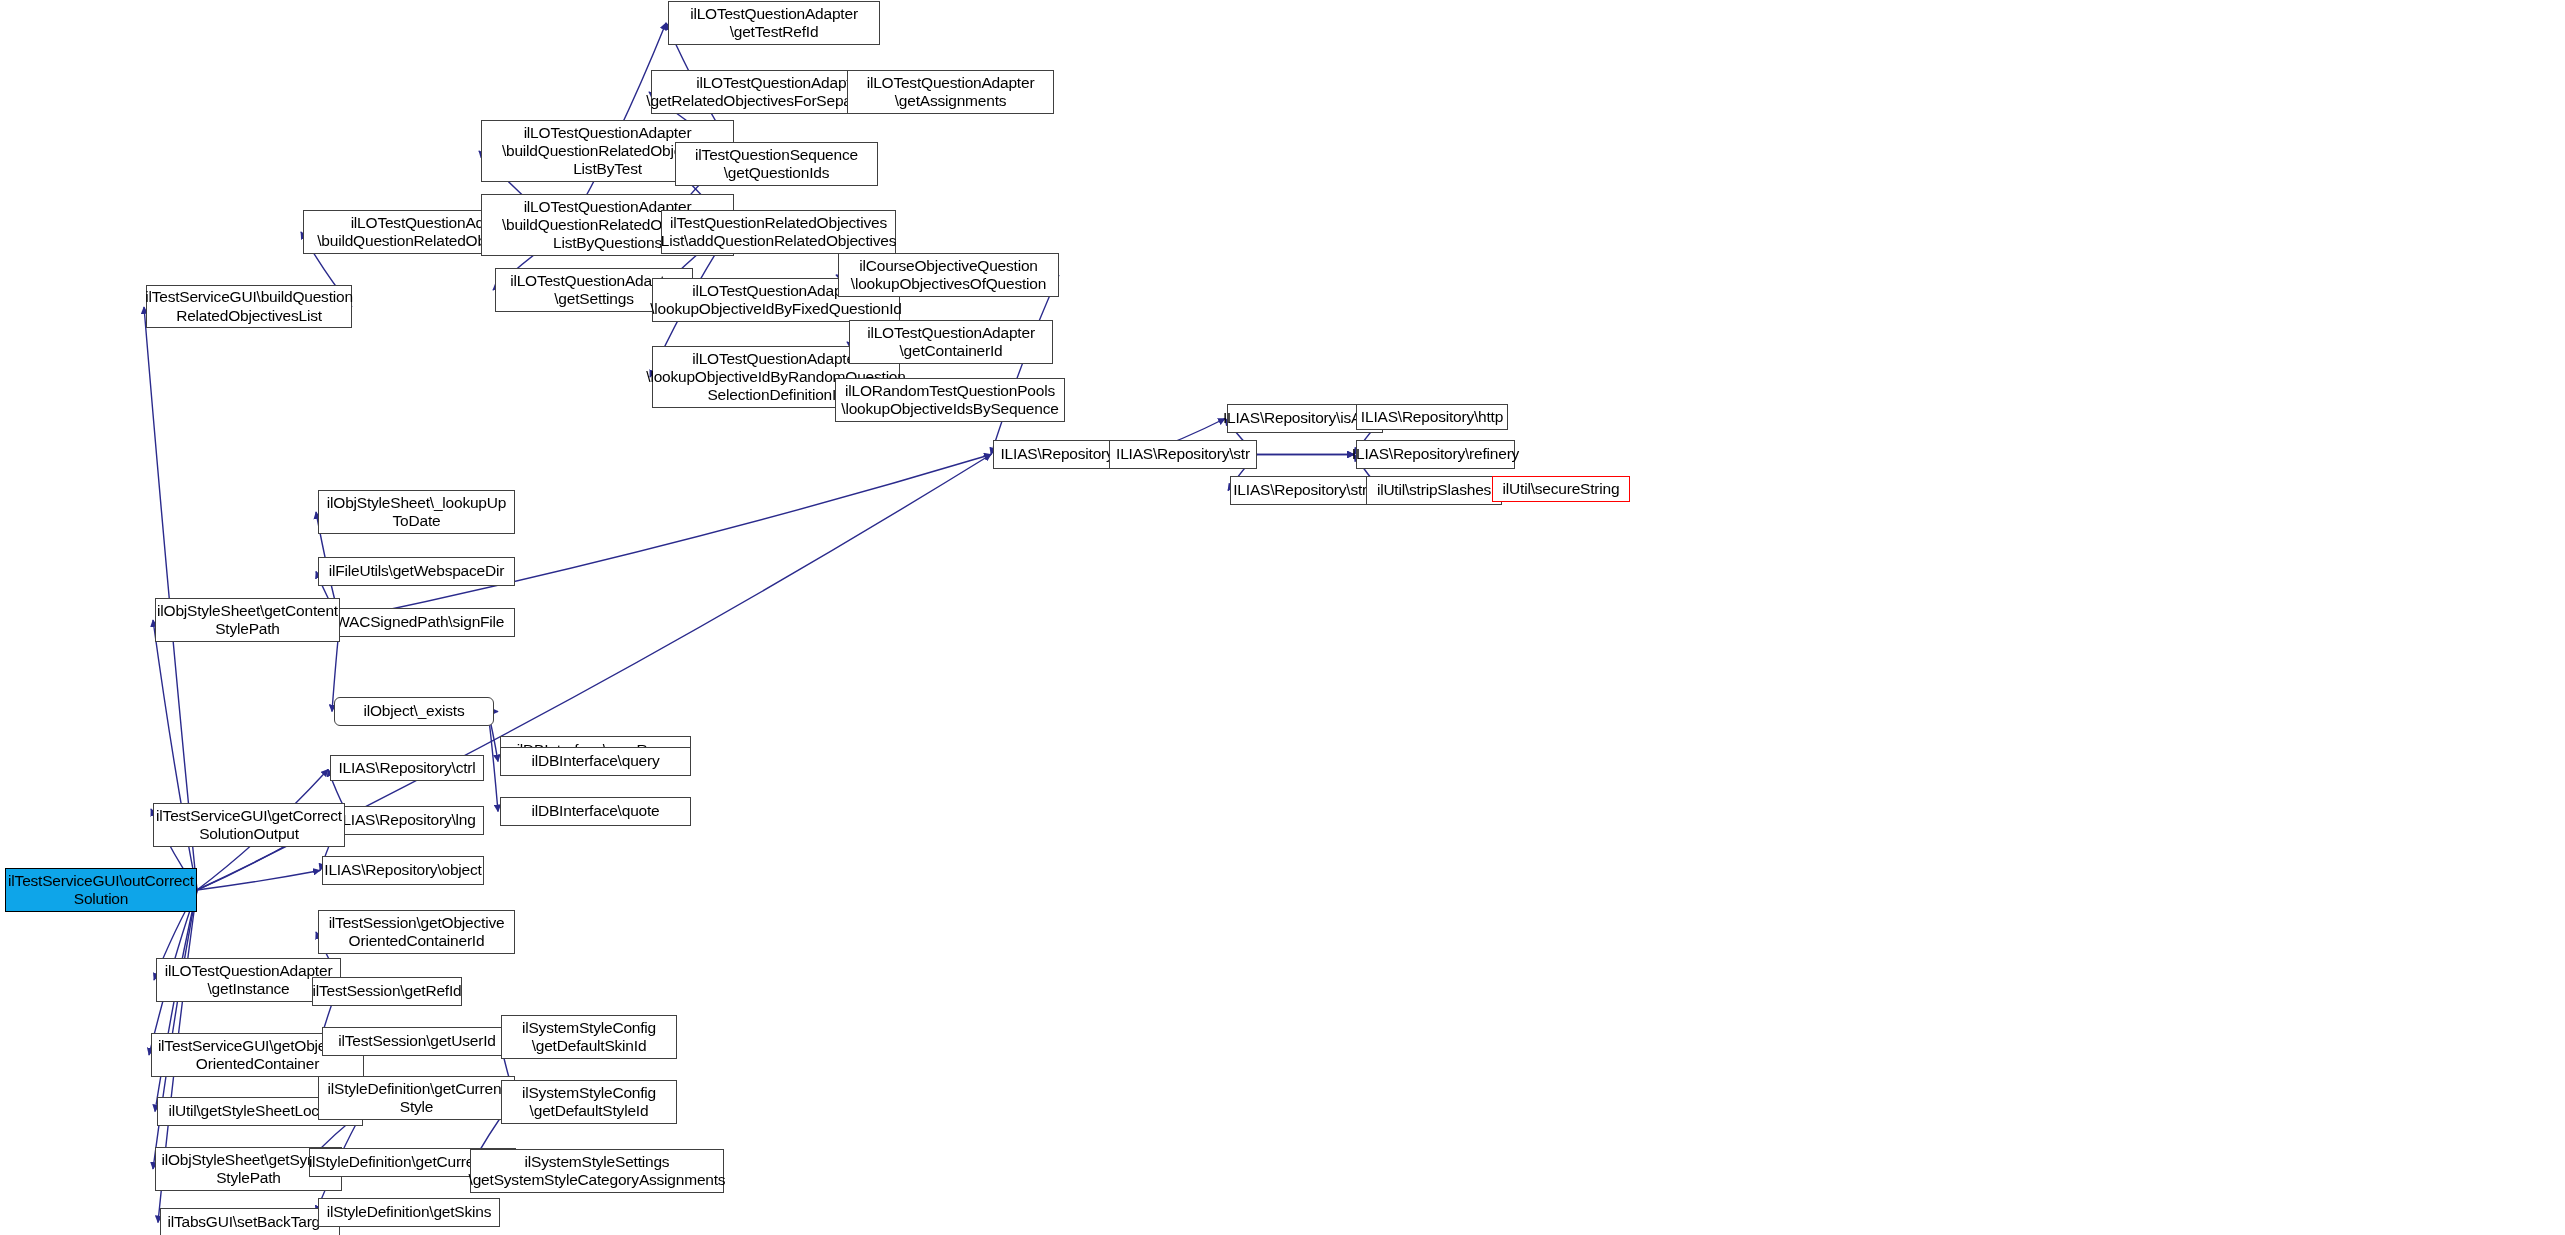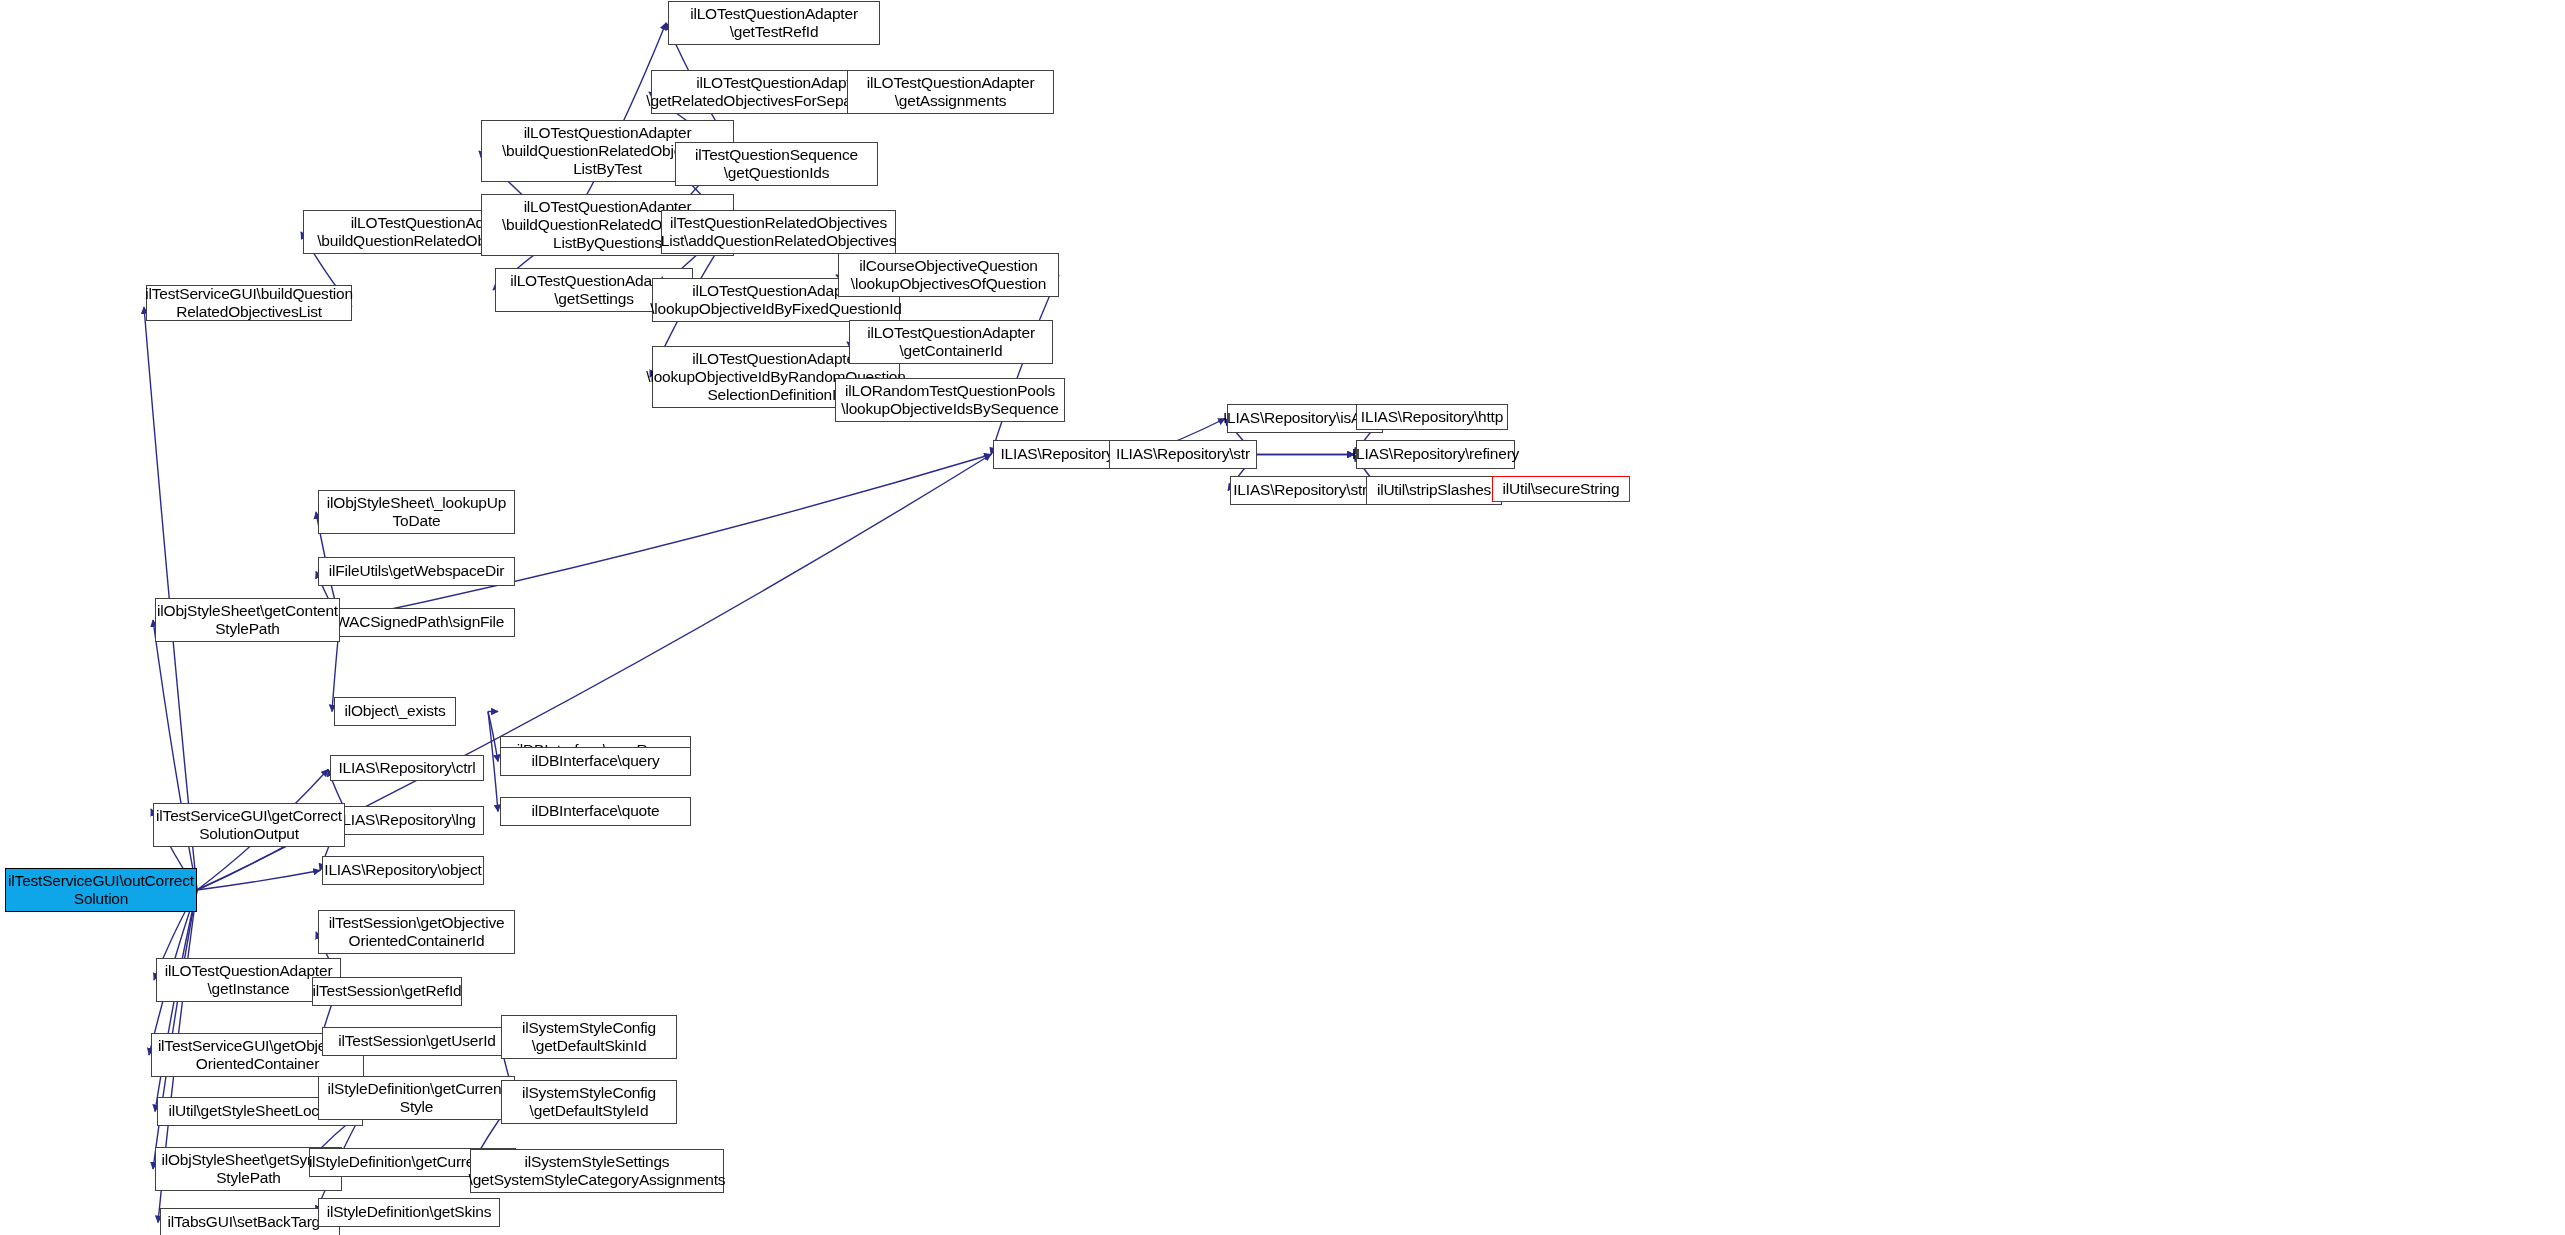--- a/index.html
+++ b/index.html
@@ -119,21 +119,21 @@
         <path d="M 1383 418.5 Q 1368.5 418.5 1354 418.5" fill="none" stroke="#2a2a8c" stroke-width="1.4" marker-end="url(#arrow)"></path>
         <path d="M 1383 418.5 Q 1368.5 433.26 1354 454.5" fill="none" stroke="#2a2a8c" stroke-width="1.4" marker-end="url(#arrow)"></path>
         <path d="M 1382 490.5 Q 1373 490.5 1364 490.5" fill="none" stroke="#2a2a8c" stroke-width="1.4" marker-end="url(#arrow)"></path>
         <path d="M 1382 490.5 Q 1368 475.74 1354 454.5" fill="none" stroke="#2a2a8c" stroke-width="1.4" marker-end="url(#arrow)"></path>
         <path d="M 1502 490.5 Q 1496 490.5 1490 490.5" fill="none" stroke="#2a2a8c" stroke-width="1.4" marker-end="url(#arrow)"></path>
       </g>
   </svg>
   <div id="nodes-layer">
       <div class="node root" style="left: 5px; top: 868px; width: 192px; height: 44px; background: #0ea5e9;">ilTestServiceGUI\outCorrect
 Solution</div>
-      <div class="node" style="left: 146px; top: 285px; width: 206px; height: 36px;">ilTestServiceGUI\buildQuestion
+      <div class="node" style="left: 146px; top: 285px; width: 206px; height: 43px;">ilTestServiceGUI\buildQuestion
 RelatedObjectivesList</div>
       <div class="node" style="left: 303px; top: 210px; width: 263px; height: 44px;">ilLOTestQuestionAdapter
 \buildQuestionRelatedObjectiveList</div>
       <div class="node" style="left: 481px; top: 120px; width: 253px; height: 62px;">ilLOTestQuestionAdapter
 \buildQuestionRelatedObjective
 ListByTest</div>
       <div class="node" style="left: 481px; top: 194px; width: 253px; height: 62px;">ilLOTestQuestionAdapter
 \buildQuestionRelatedObjective
 ListByQuestions</div>
       <div class="node" style="left: 495px; top: 268px; width: 198px; height: 44px;">ilLOTestQuestionAdapter
@@ -166,21 +166,21 @@
       <div class="node" style="left: 1356px; top: 440px; width: 159px; height: 29px;">ILIAS\Repository\refinery</div>
       <div class="node" style="left: 1230px; top: 476px; width: 152px; height: 29px;">ILIAS\Repository\strip</div>
       <div class="node" style="left: 1366px; top: 476px; width: 136px; height: 29px;">ilUtil\stripSlashes</div>
       <div class="node highlight" style="left: 1492px; top: 476px; width: 138px; height: 19px; border-color: rgb(255, 0, 0);">ilUtil\secureString</div>
       <div class="node" style="left: 318px; top: 490px; width: 197px; height: 44px;">ilObjStyleSheet\_lookupUp
 ToDate</div>
       <div class="node" style="left: 318px; top: 557px; width: 197px; height: 29px;">ilFileUtils\getWebspaceDir</div>
       <div class="node" style="left: 318px; top: 608px; width: 197px; height: 29px;">ilWACSignedPath\signFile</div>
       <div class="node" style="left: 155px; top: 598px; width: 185px; height: 44px;">ilObjStyleSheet\getContent
 StylePath</div>
-      <div class="node" style="left: 334px; top: 697px; width: 122px; height: 29px;">ilObject\_exists</div>
+      <div class="node" style="left: 334px; top: 697px; width: 160px; height: 29px; border-radius: 6px;">ilObject\_exists</div>
       <div class="node" style="left: 500px; top: 736px; width: 191px; height: 29px;">ilDBInterface\numRows</div>
       <div class="node" style="left: 500px; top: 747px; width: 191px; height: 29px;">ilDBInterface\query</div>
       <div class="node" style="left: 500px; top: 797px; width: 191px; height: 29px;">ilDBInterface\quote</div>
       <div class="node" style="left: 330px; top: 755px; width: 154px; height: 15px;">ILIAS\Repository\ctrl</div>
       <div class="node" style="left: 330px; top: 806px; width: 154px; height: 29px;">ILIAS\Repository\lng</div>
       <div class="node" style="left: 322px; top: 856px; width: 162px; height: 29px;">ILIAS\Repository\object</div>
       <div class="node" style="left: 153px; top: 787px; width: 192px; height: 44px; margin-top: 16px;">ilTestServiceGUI\getCorrect
 SolutionOutput</div>
       <div class="node" style="left: 156px; top: 958px; width: 185px; height: 44px;">ilLOTestQuestionAdapter
 \getInstance</div>

